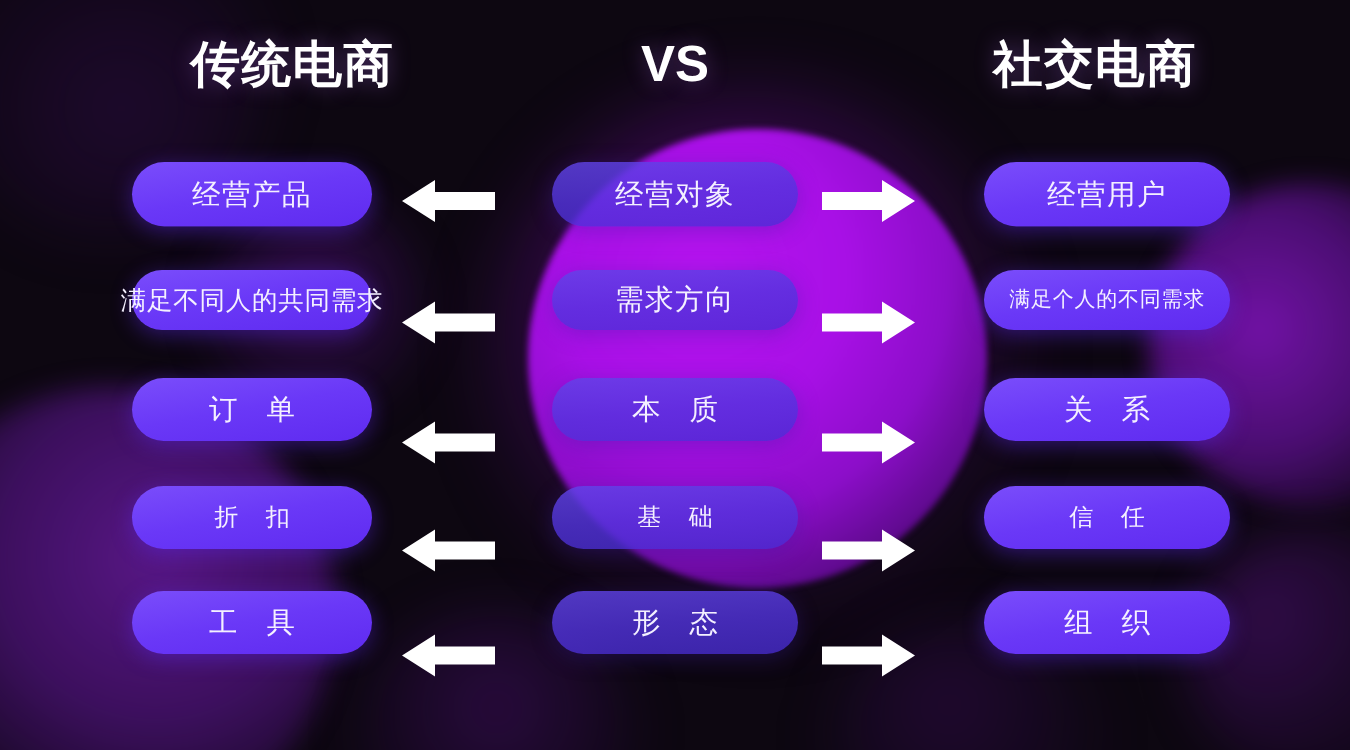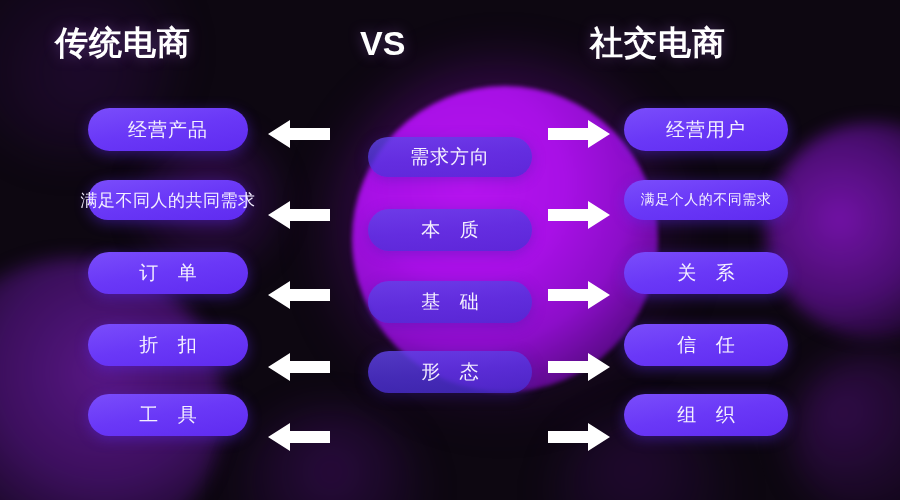--- a/index.html
+++ b/index.html
@@ -148,36 +148,36 @@
     height: 54px;
   }
   .header-title {
     position: absolute;
     top: 0;
     color: #ffffff;
     font-size: 33px;
     font-weight: bold;
     letter-spacing: 1px;
     line-height: 46px;
-    text-align: left;
+    text-align: center;
     white-space: nowrap;
     text-shadow: 0 0 14px rgba(190,120,255,0.35);
   }
   .header-left  { left: 55px;  width: 280px; }
   .header-vs    { left: 360px; width: 180px; font-size: 34px; letter-spacing: 0; }
   .header-right { left: 590px; width: 280px; }
 
   
   .col {
     position: absolute;
     top: 108px;
   }
   .col-left   { left: 88px;  width: 160px; }
   .col-center { left: 368px; width: 164px; }
-  .col-right  { left: 624px; width: 164px; }
+  .col-right  { left: 656px; width: 164px; }
 
   .pill {
     position: relative;
     box-sizing: border-box;
     width: 100%;
     display: flex;
     align-items: center;
     justify-content: center;
     color: #f4f0ff;
     white-space: nowrap;
@@ -193,21 +193,21 @@
                 rgba(96,68,232,0.82) 0%,
                 rgba(82,52,222,0.80) 50%,
                 rgba(72,44,212,0.78) 100%);
     box-shadow: 0 3px 14px rgba(60,30,160,0.35);
   }
 
   
   .pill-r0 { height: 43px; font-size: 19px; letter-spacing: 1px; }
   .pill-r1 { height: 40px; font-size: 17px; letter-spacing: 0.5px; }
   .pill-r2 { height: 42px; font-size: 19px; letter-spacing: 7px; text-indent: 7px; }
-  .pill-r3 { height: 42px; font-size: 19px; letter-spacing: 7px; text-indent: 7px; }
+  .pill-r3 { height: 42px; font-size: 16px; letter-spacing: 7px; text-indent: 7px; }
   .pill-r4 { height: 42px; font-size: 19px; letter-spacing: 7px; text-indent: 7px; }
 
   .col-center .pill-r0,
   .col-center .pill-r1 { letter-spacing: 1px; text-indent: 0; }
   .col-center .pill-r1 { font-size: 19px; }
   .col-right  .pill-r1 { font-size: 14px; letter-spacing: 0.5px; }
 
   .row-spacer-0 { height: 29px; }
   .row-spacer-1 { height: 32px; }
   .row-spacer-2 { height: 30px; }
@@ -258,20 +258,21 @@
     <div class="pill pill-r1">满足不同人的共同需求</div>
     <div class="row-spacer-1"></div>
     <div class="pill pill-r2">订 单</div>
     <div class="row-spacer-2"></div>
     <div class="pill pill-r3">折 扣</div>
     <div class="row-spacer-3"></div>
     <div class="pill pill-r4">工 具</div>
   </div>
 
   <div class="col col-center">
+    <div class="pill pill-r0">经营对象</div>
     <div class="row-spacer-0"></div>
     <div class="pill pill-r1">需求方向</div>
     <div class="row-spacer-1"></div>
     <div class="pill pill-r2">本 质</div>
     <div class="row-spacer-2"></div>
     <div class="pill pill-r3">基 础</div>
     <div class="row-spacer-3"></div>
     <div class="pill pill-r4">形 态</div>
   </div>
 

